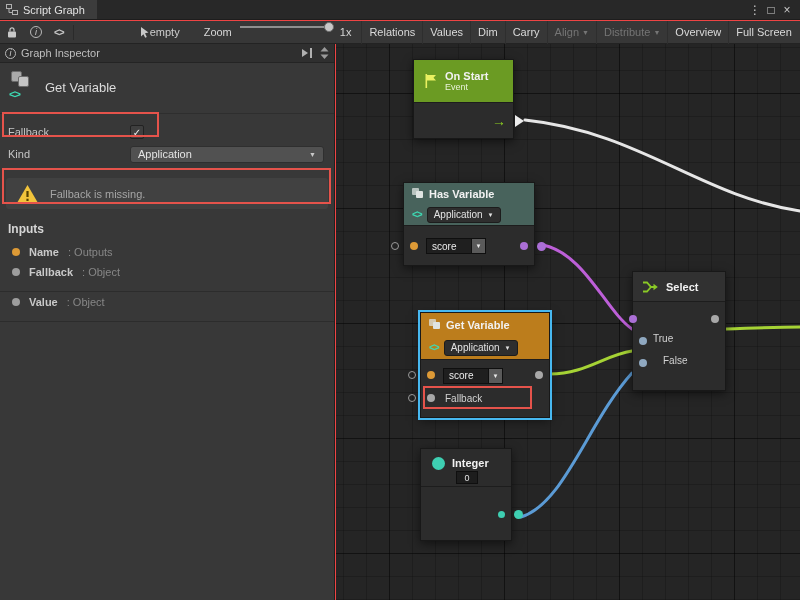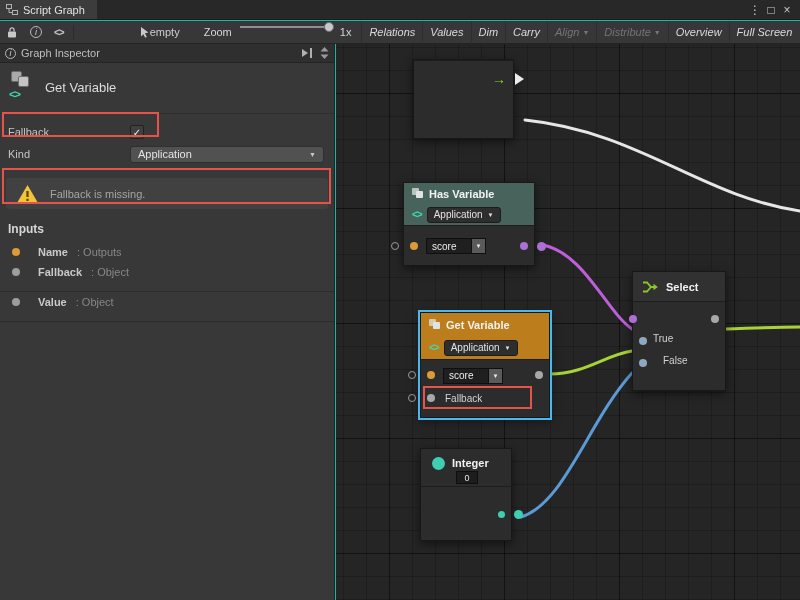--- a/index.html
+++ b/index.html
@@ -1,40 +1,40 @@
 <!DOCTYPE html>
 <html><head>
 <meta charset="utf-8">
 <style>
   * { box-sizing: border-box; }
   html,body { margin:0; padding:0; background:#111; }
   .window {
     position:relative; width:800px; height:600px; overflow:hidden;
-    background:#14b8a6; color:#c8c8c8;
+    background:#ef4444; color:#c8c8c8;
     font-family:"Liberation Sans","DejaVu Sans",sans-serif; font-size:11px;
     -webkit-user-select:none; user-select:none;
   }
 
   
   .titlebar { position:absolute; left:0; top:0; width:800px; height:20px; background:#282828; display:flex; align-items:stretch; border-bottom:1px solid #1d1d1d; }
   .tab { display:flex; align-items:center; gap:5px; padding:0 12px 0 6px; background:#3c3c3c; color:#e2e2e2; }
   .win-controls { margin-left:auto; display:flex; align-items:center; padding-right:5px; color:#c8c8c8; }
   .win-btn { width:16px; height:18px; display:flex; align-items:center; justify-content:center; font-size:12px; cursor:default; }
 
   
   .toolbar { position:absolute; left:0; top:21px; width:800px; height:23px; background:#373737; border-bottom:1px solid #232323; display:flex; align-items:center; color:#d6d6d6; }
   .tool-icon-btn { padding:0 6px; height:23px; display:flex; align-items:center; }
   .sep { width:1px; height:15px; background:#2a2a2a; margin:0 3px; }
   .icon-info { width:12px; height:12px; border-radius:50%; border:1px solid #b8b8b8; font-size:9px; display:flex; align-items:center; justify-content:center; font-style:italic; color:#c8c8c8; }
   .icon-code { font-weight:bold; font-size:10px; letter-spacing:-1px; color:#c8c8c8; }
   .empty-indicator { display:flex; align-items:center; padding:0 8px; color:#cfcfcf; }
   .zoom-group { display:flex; align-items:flex-start; margin-left:16px; }
   .slider-track { position:relative; width:92px; height:2px; background:#8f8f8f; margin:0 8px 0 8px; }
   .slider-knob { position:absolute; right:-2px; top:-4px; width:10px; height:10px; border-radius:50%; background:#c8c8c8; border:1px solid #6e6e6e; }
-  .tbtn { padding:0 7px; height:23px; display:flex; align-items:center; gap:3px; border-left:1px solid #2e2e2e; color:#dadada; white-space:nowrap;font-style:italic; }
+  .tbtn { padding:0 7px; height:23px; display:flex; align-items:center; gap:3px; border-left:1px solid #2e2e2e; color:#dadada; white-space:nowrap; }
   .tbtn.disabled { color:#757575; }
   .dd-arrow-sm { font-size:7px; line-height:1; }
   .tbtn-group { display:flex; margin-left:10px; }
 
   
   .inspector { position:absolute; left:0; top:44px; width:335px; height:556px; background:#383838; border-right:1px solid #202020; }
   .insp-header { height:19px; background:#2f2f2f; border-bottom:1px solid #242424; display:flex; align-items:center; gap:5px; padding:0 5px; color:#bfbfbf; }
   .insp-header-icons { margin-left:auto; display:flex; align-items:center; gap:6px; }
   .title-block { display:flex; align-items:center; gap:9px; padding:8px 8px 10px 8px; border-bottom:1px solid #2e2e2e; }
   .var-icon-big { position:relative; width:28px; height:32px; }
@@ -48,21 +48,21 @@
   .prop-label { width:122px; color:#c4c4c4; }
   .checkbox { width:14px; height:14px; background:#3f3f3f; border:1px solid #222; border-radius:2px; display:flex; align-items:center; justify-content:center; color:#efefef; font-size:10px; }
   .dropdown { flex:1; height:17px; background:#515151; border:1px solid #2f2f2f; border-radius:3px; display:flex; align-items:center; padding:0 7px; color:#e4e4e4; margin-right:2px; }
   .dropdown .dd-arrow-sm { margin-left:auto; color:#c8c8c8; }
   .warning-box { margin:13px 6px 0 6px; background:#414141; border-radius:3px; height:31px; display:flex; align-items:center; gap:11px; padding:0 10px; color:#a5a5a5; }
   .section-heading { padding:13px 8px 6px 8px; font-weight:bold; color:#d6d6d6; font-size:12px; }
   .port-row { display:flex; align-items:center; gap:9px; padding:4px 8px 4px 12px; }
   .pdot { width:8px; height:8px; border-radius:50%; flex:none; }
   .pdot.orange { background:#dd9a36; }
   .pdot.gray { background:#9d9d9d; }
-  .port-name { font-weight:bold; color:#c9c9c9;margin-left:9px; }
+  .port-name { font-weight:bold; color:#c9c9c9; }
   .port-type { color:#878787; }
   .divider { height:1px; background:#2c2c2c; margin-top:9px; }
 
   .annotation { position:absolute; border:2px solid #e5534b; pointer-events:none; z-index:50; }
 
   
   .canvas { position:absolute; left:336px; top:44px; width:464px; height:556px; overflow:hidden;
     background-color:#252525;
     background-image:
       linear-gradient(to right, rgba(0,0,0,.40) 1px, transparent 1px),
@@ -269,20 +269,30 @@
 
     <svg class="wires" width="464" height="556" viewBox="0 0 464 556">
       <path d="M 189 76 C 304 88, 364 152, 464 167" stroke="#e6e6e6"></path>
       <path d="M 207 201 C 249 210, 269 266, 296 285" stroke="#bd5fd8"></path>
       <path d="M 214 330 C 249 330, 269 311, 296 307" stroke="#a6d335"></path>
       <path d="M 185 473 C 228 460, 252 378, 296 329" stroke="#5b9bd5"></path>
       <path d="M 390 285 C 420 284, 440 283, 464 283" stroke="#a6d335"></path>
     </svg>
 
     <div class="node" style="left:77px; top:15px; width:101px; height:80px;">
+      <div class="onstart-header">
+        <svg width="15" height="16" viewBox="0 0 15 16">
+          <rect x="2.5" y="1" width="1.6" height="14" fill="#e9f060"></rect>
+          <path d="M4 2 H13 L10.5 4.7 L13 7.4 H4 Z" fill="#e9f060"></path>
+        </svg>
+        <div>
+          <div class="n-title">On Start</div>
+          <div class="n-sub">Event</div>
+        </div>
+      </div>
       <div class="onstart-body">
         <span class="ctrl-arrow">→</span>
         <div class="ctrl-port"></div>
       </div>
     </div>
 
     <div class="node" style="left:67px; top:138px; width:132px; height:84px;">
       <div class="hv-header">
         <div class="hdr-row" style="height:21px;">
           <div class="mini-sq-icon">

